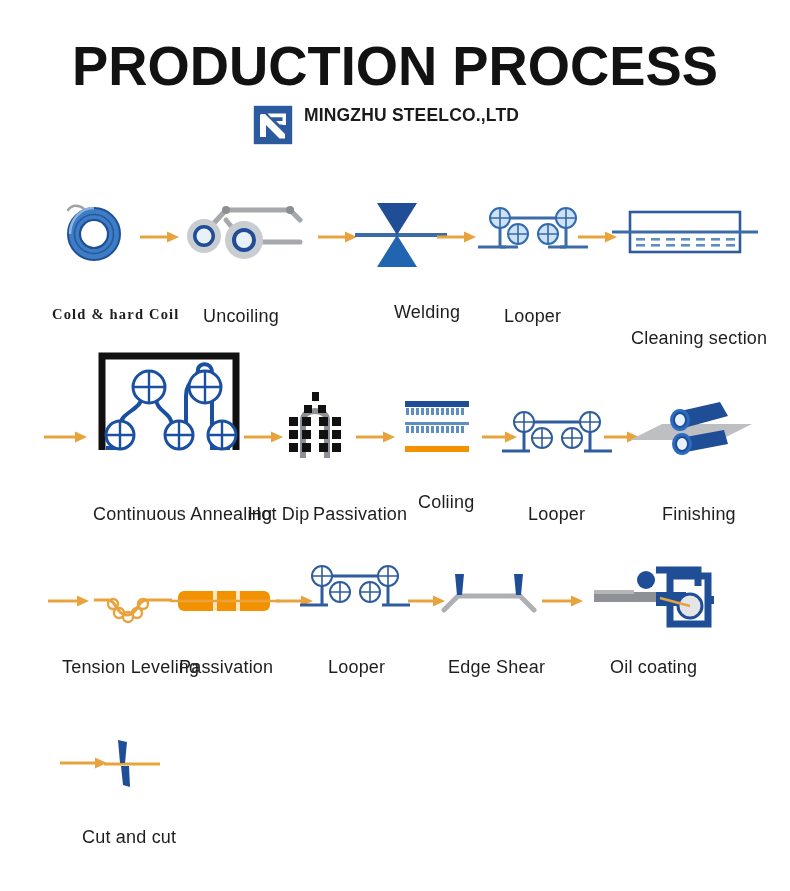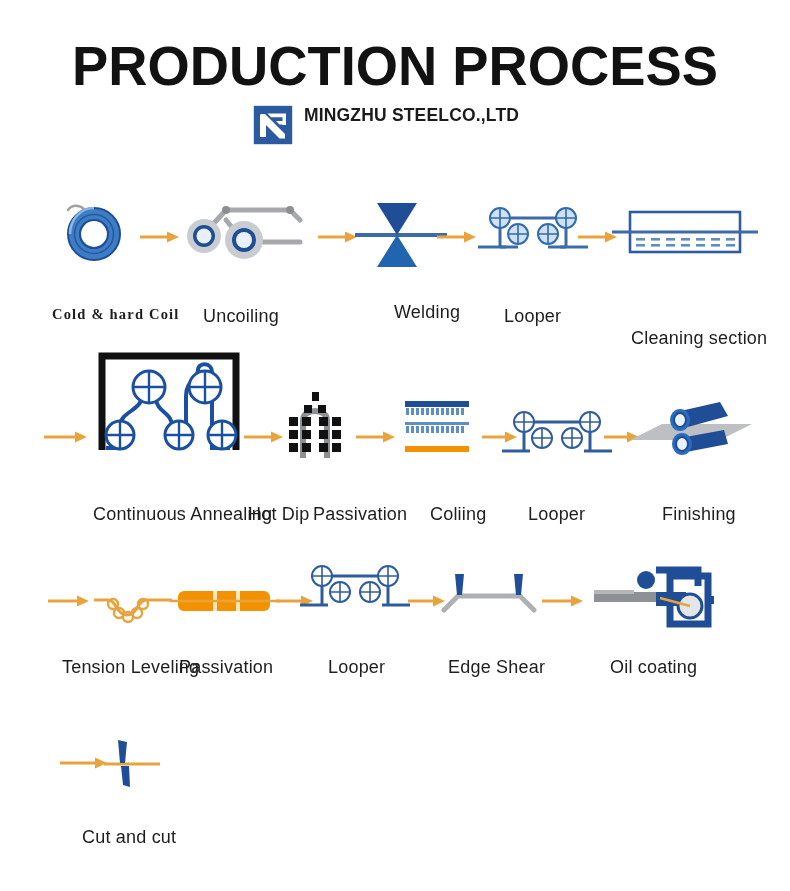--- a/index.html
+++ b/index.html
@@ -406,21 +406,21 @@
             <ellipse cx="54" cy="48" rx="6" ry="7" fill="#E9F2FB"></ellipse>
             <ellipse cx="54" cy="48" rx="6" ry="7" fill="none" stroke="#1F4E96" stroke-width="2"></ellipse>
           </g>
         </svg>
       </div>
     </div>
 
     <div class="stage-label" style="left:93px;  top:156px;">Continuous Annealing</div>
     <div class="stage-label" style="left:248px; top:156px;">Hot Dip</div>
     <div class="stage-label" style="left:313px; top:156px;">Passivation</div>
-    <div class="stage-label" style="left:418px; top:156px;margin-left:12px;">Coliing</div>
+    <div class="stage-label" style="left:418px; top:144px;">Coliing</div>
     <div class="stage-label" style="left:528px; top:156px;">Looper</div>
     <div class="stage-label" style="left:662px; top:156px;">Finishing</div>
   </div>
 
   <div class="flow-row" style="top:552px;">
     <div class="row-icons" style="height:104px;">
 
       <div class="icon-slot" style="left:48px; top:42px;">
         <svg width="42" height="14" viewBox="0 0 42 14">
           <line x1="0" y1="7" x2="30" y2="7" stroke="#E8A33D" stroke-width="3"></line>

